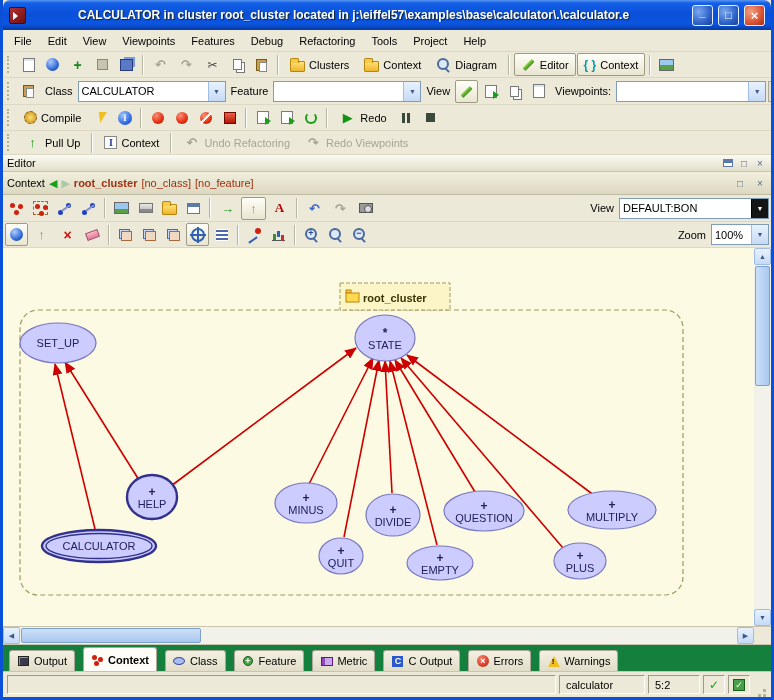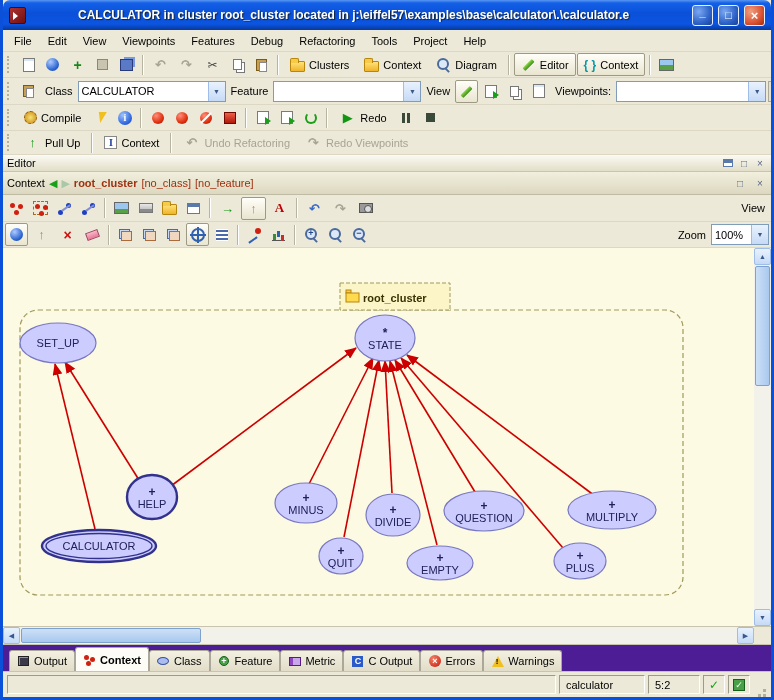--- a/index.html
+++ b/index.html
@@ -147,21 +147,21 @@
     border:1px solid #9EBDE8;border-radius:2px;background:linear-gradient(#E9F2FD,#C6DAF6);flex:0 0 auto;}
   .vthumb{margin:1px 1px;height:120px;border:1px solid #7DA2CE;border-radius:2px;
     background:linear-gradient(90deg,#CDE0F7,#A9C8EF);flex:0 0 auto;}
   .vfill{flex:1;}
   .hscroll{height:18px;display:flex;align-items:center;background:#F2F1EA;border-bottom:1px solid #C8C4AE;}
   .hthumb{width:180px;height:15px;margin:0 1px;border:1px solid #7DA2CE;border-radius:2px;
     background:linear-gradient(180deg,#CDE0F7,#A9C8EF);flex:0 0 auto;}
   .hfill{flex:1;}
   .corner{width:17px;height:17px;background:#ECE9D8;flex:0 0 auto;}
   
-  .tabs-row{height:27px;display:flex;align-items:flex-end;gap:0;padding:0 6px;background:#4c1d95;
+  .tabs-row{height:27px;display:flex;align-items:flex-end;gap:8px;padding:0 6px;background:#15803d;
     border-bottom:1px solid #C8C4AE;}
   .tab{display:inline-flex;align-items:center;gap:4px;height:21px;padding:0 7px;
     border:1px solid #ACA899;border-bottom:none;border-radius:3px 3px 0 0;
     background:linear-gradient(#F3F0E2,#E1DDC8);cursor:default;}
   .tab.selected{background:#FDFCF6;font-weight:bold;height:24px;}
   .t-ic{width:13px;height:13px;display:inline-flex;align-items:center;justify-content:center;font-size:10px;flex:0 0 auto;}
   .t-output{width:11px;height:10px;background:#3A3A4A;border:1px solid #222;box-shadow:inset 1px 1px 0 #7A9ACA;}
   .t-diagram{width:5px;height:5px;border-radius:50%;background:#D02010;box-shadow:6px 2px 0 #D02010,2px 6px 0 #D02010;margin:-4px 6px 0 0;}
   .t-class{width:12px;height:8px;border-radius:50%;background:#AABCF0;border:1px solid #3A50A0;}
   .t-feature{width:10px;height:10px;border-radius:50%;background:#48A048;border:1px solid #186018;color:#fff;font-size:9px;
@@ -455,20 +455,24 @@
           <span class="i glyph-blue">↶</span>
         </span>
       <span class="btn">
           <span class="i glyph-gray">↷</span>
         </span>
       <span class="btn">
           <span class="cam"></span>
         </span>
       <span style="flex:1"></span>
       <span class="lbl">View</span>
+      <span class="combo" style="width:150px">
+        <input readonly="" value="DEFAULT:BON" style="">
+        <span class="drop dark">▼</span>
+      </span>
     </div>
 
     <div class="row toolbar" style="height:26px">
       <span class="btn toggled">
           <span class="sphere"></span>
         </span>
       <span class="btn">
           <span class="i arrow-orange">↑</span>
         </span>
       <span class="btn">

